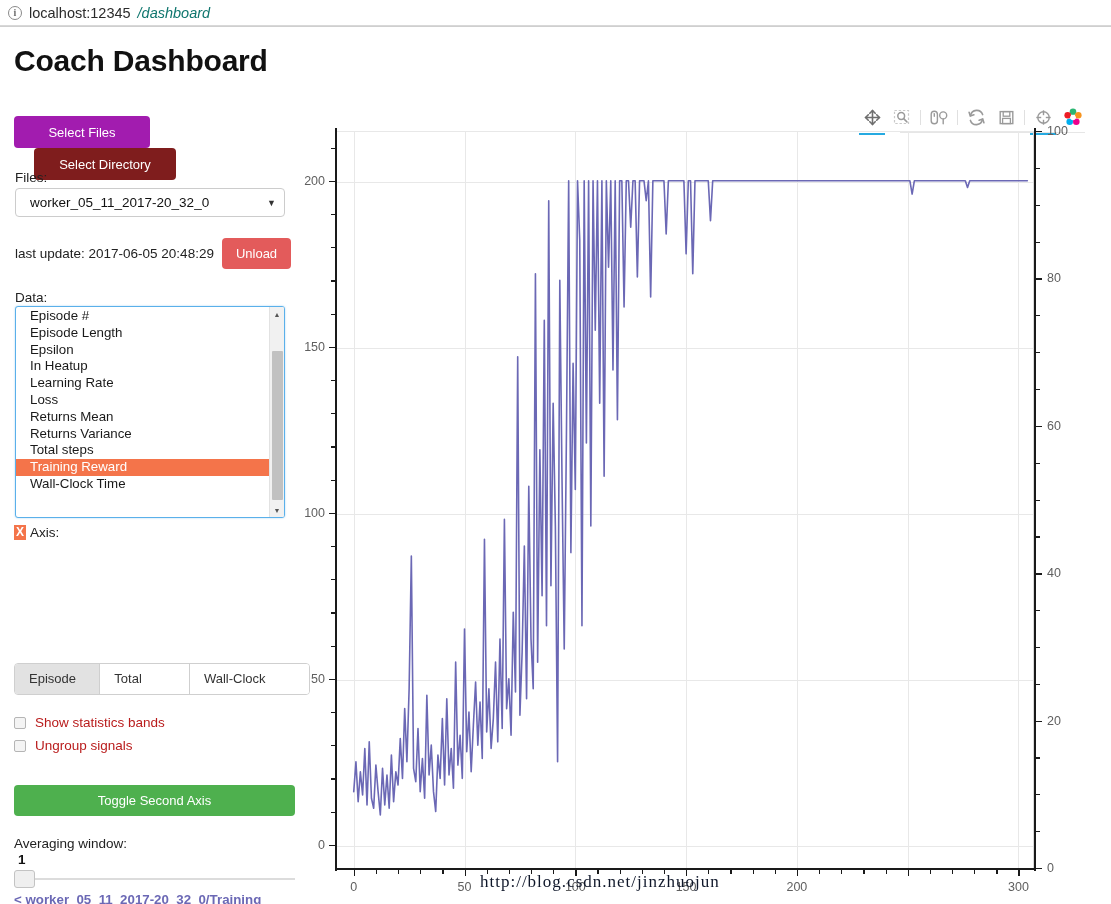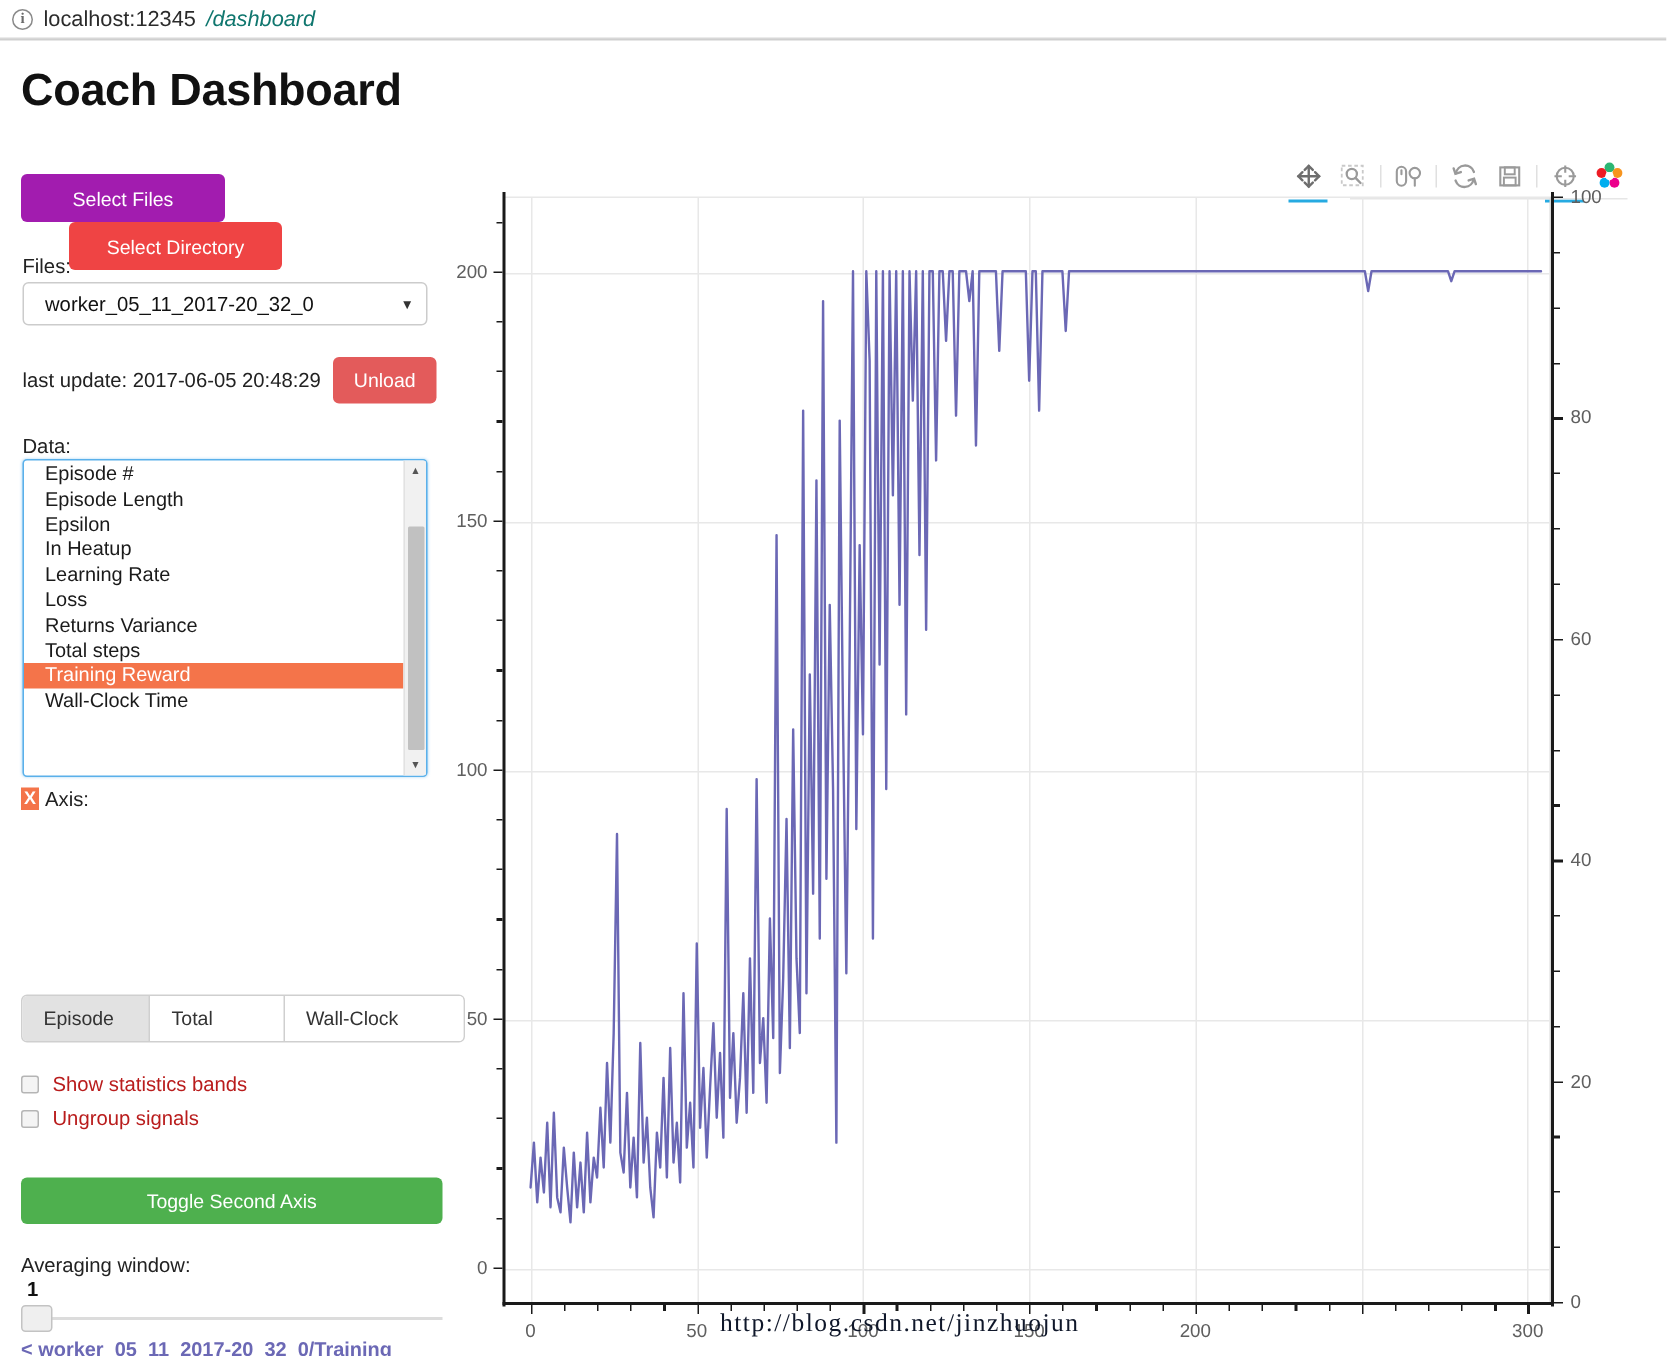--- a/index.html
+++ b/index.html
@@ -48,21 +48,21 @@
   
   #sidebar { position:absolute; left:0; top:110px; width:310px; }
 
   .btn {
     display:inline-block; border:none; border-radius:4px;
     color:#fff; font-size:13px; font-family:"Liberation Sans", sans-serif;
     cursor:pointer; text-align:center; padding:0;
   }
   #btn-row { position:absolute; left:14px; top:6px; }
   #btn-select-files { width:136px; height:32px; background:#a21caf; }
-  #btn-select-dir   { width:142px; height:32px; background:#ef4444; margin-left:32px; }
+  #btn-select-dir   { width:142px; height:32px; background:#7f1d1d; margin-left:20px; }
 
   .fieldlabel { position:absolute; font-size:13.5px; color:#222; }
   #files-label { left:15px; top:60px; }
 
   #file-select {
     position:absolute; left:15px; top:78px;
     width:270px; height:29px;
     border:1px solid #ccc; border-radius:4px;
     background:#fff;
     display:flex; align-items:center;
@@ -295,20 +295,21 @@
   <div class="fieldlabel" id="data-label">Data:</div>
 
   <div id="data-list">
     <div class="items" id="data-items">
         <div class="data-item">Episode #</div>
         <div class="data-item">Episode Length</div>
         <div class="data-item">Epsilon</div>
         <div class="data-item">In Heatup</div>
         <div class="data-item">Learning Rate</div>
         <div class="data-item">Loss</div>
+        <div class="data-item">Returns Mean</div>
         <div class="data-item">Returns Variance</div>
         <div class="data-item">Total steps</div>
         <div class="data-item selected">Training Reward</div>
         <div class="data-item">Wall-Clock Time</div>
       </div>
     <div class="vscroll">
       <div class="arrow">▲</div>
       <div class="thumb-track">
         <div class="thumb"></div>
       </div>

